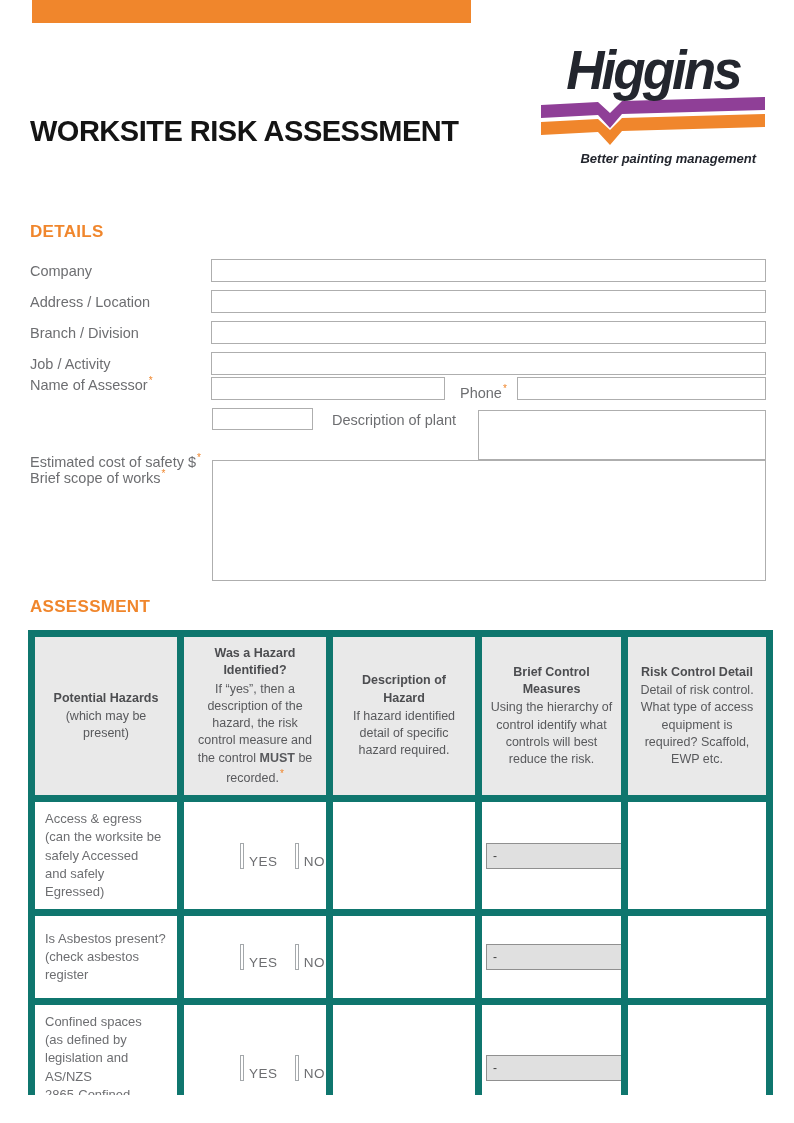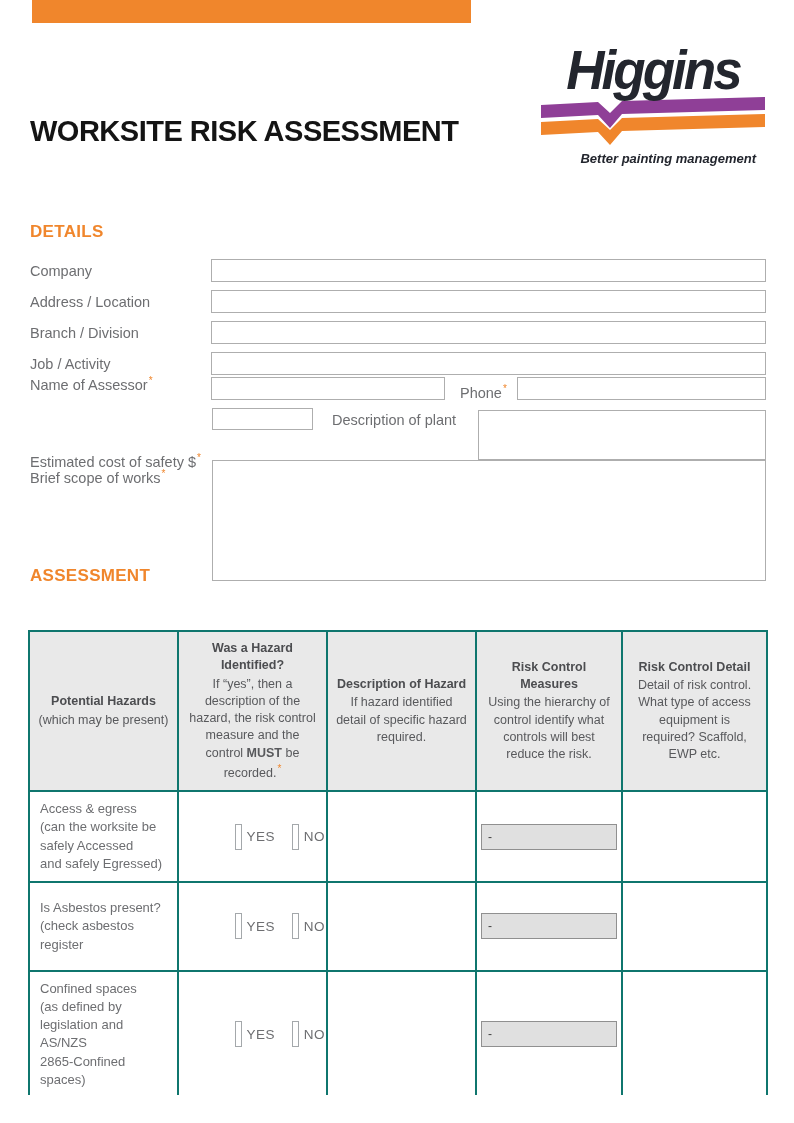--- a/index.html
+++ b/index.html
@@ -26,50 +26,50 @@
   .page-title {
     position:absolute; left:30px; top:86px; font-size:29px; font-weight:800;
     color:#141414; letter-spacing:-0.5px;margin-top:29px;
   }
 
   .section-heading {
     position:absolute; left:30px; font-size:17px; font-weight:700;
     color:var(--orange,#F0862C); letter-spacing:0.3px;
   }
   .h-details { top:216px;margin-top:6px; }
-  .h-assessment { top:566px; }
+  .h-assessment { top:597px; }
 
   .field-label { position:absolute; left:30px; font-size:14.5px; color:#6d6e71; white-space:nowrap; }
   .req { color:var(--orange,#F0862C); font-size:10px; vertical-align:super; margin-left:1px; }
 
   .tinput, .tarea {
     position:absolute; border:1px solid #aeaeae; background:#fff; box-sizing:border-box;
     font-family:"Liberation Sans", sans-serif; font-size:13px; color:#444; padding:2px 6px;
     resize:none; outline:none;
   }
 
   
   table.assess {
     position:absolute; left:28px; top:630px; width:738px;
     border-collapse:collapse; table-layout:fixed;
     border:1px solid #a2a2a2;
   }
-  table.assess td { border:2px solid #0f766e; vertical-align:middle; box-sizing:border-box; }
+  table.assess td { border:7px solid #0f766e; vertical-align:middle; box-sizing:border-box; }
   td.hcell {
     background:#e9e9e9; text-align:center; padding:8px 8px;
     font-size:12.5px; color:#58595c; line-height:1.38; height:96px;
   }
   .col-title { font-weight:700; color:#4c4d50; display:block; margin-bottom:1px; }
   .must { font-weight:700; }
   td.c1 {
     padding:8px 10px; font-size:13px; color:#6d6e71; line-height:1.4;
     white-space:pre-line; height:89px;
   }
   td.c2 { padding-left:20px; }
-  .cbrow { display:flex; align-items:center;padding-left:36px; }
+  .cbrow { display:flex; align-items:flex-end;padding-left:36px; }
   .checkbox {
     display:inline-block; width:20px; height:26px; background:#fff;
     border:1px solid #a4a8ab; box-sizing:border-box;
   }
   .cb-label { font-size:13.5px; color:#6d6e71; letter-spacing:0.5px; margin-left:5px; }
   .cb-gap { margin-left:17px; }
   td.c4 { padding-left:4px; }
   .gsel {
     width:136px; height:26px; background:#e0e0e0; border:1px solid #909090;
     box-sizing:border-box; display:flex; align-items:center; padding-left:6px;
@@ -140,21 +140,21 @@
         </td>
         <td class="hcell">
           <span class="col-title">Was a Hazard Identified?</span>
           <span>If “yes”, then a description of the hazard, the risk control measure and the control </span><span class="must">MUST</span><span> be recorded.</span><span class="req">*</span>
         </td>
         <td class="hcell">
           <span class="col-title">Description of Hazard</span>
           <span>If hazard identified detail of specific hazard required.</span>
         </td>
         <td class="hcell">
-          <span class="col-title">Risk Control Measures</span>
+          <span class="col-title">Brief Control Measures</span>
           <span>Using the hierarchy of control identify what controls will best reduce the risk.</span>
         </td>
         <td class="hcell">
           <span class="col-title">Risk Control Detail</span>
           <span>Detail of risk control. What type of access equipment is required? Scaffold, EWP etc.</span>
         </td>
       </tr>
 
     <tr>
       <td class="c1">Access &amp; egress

